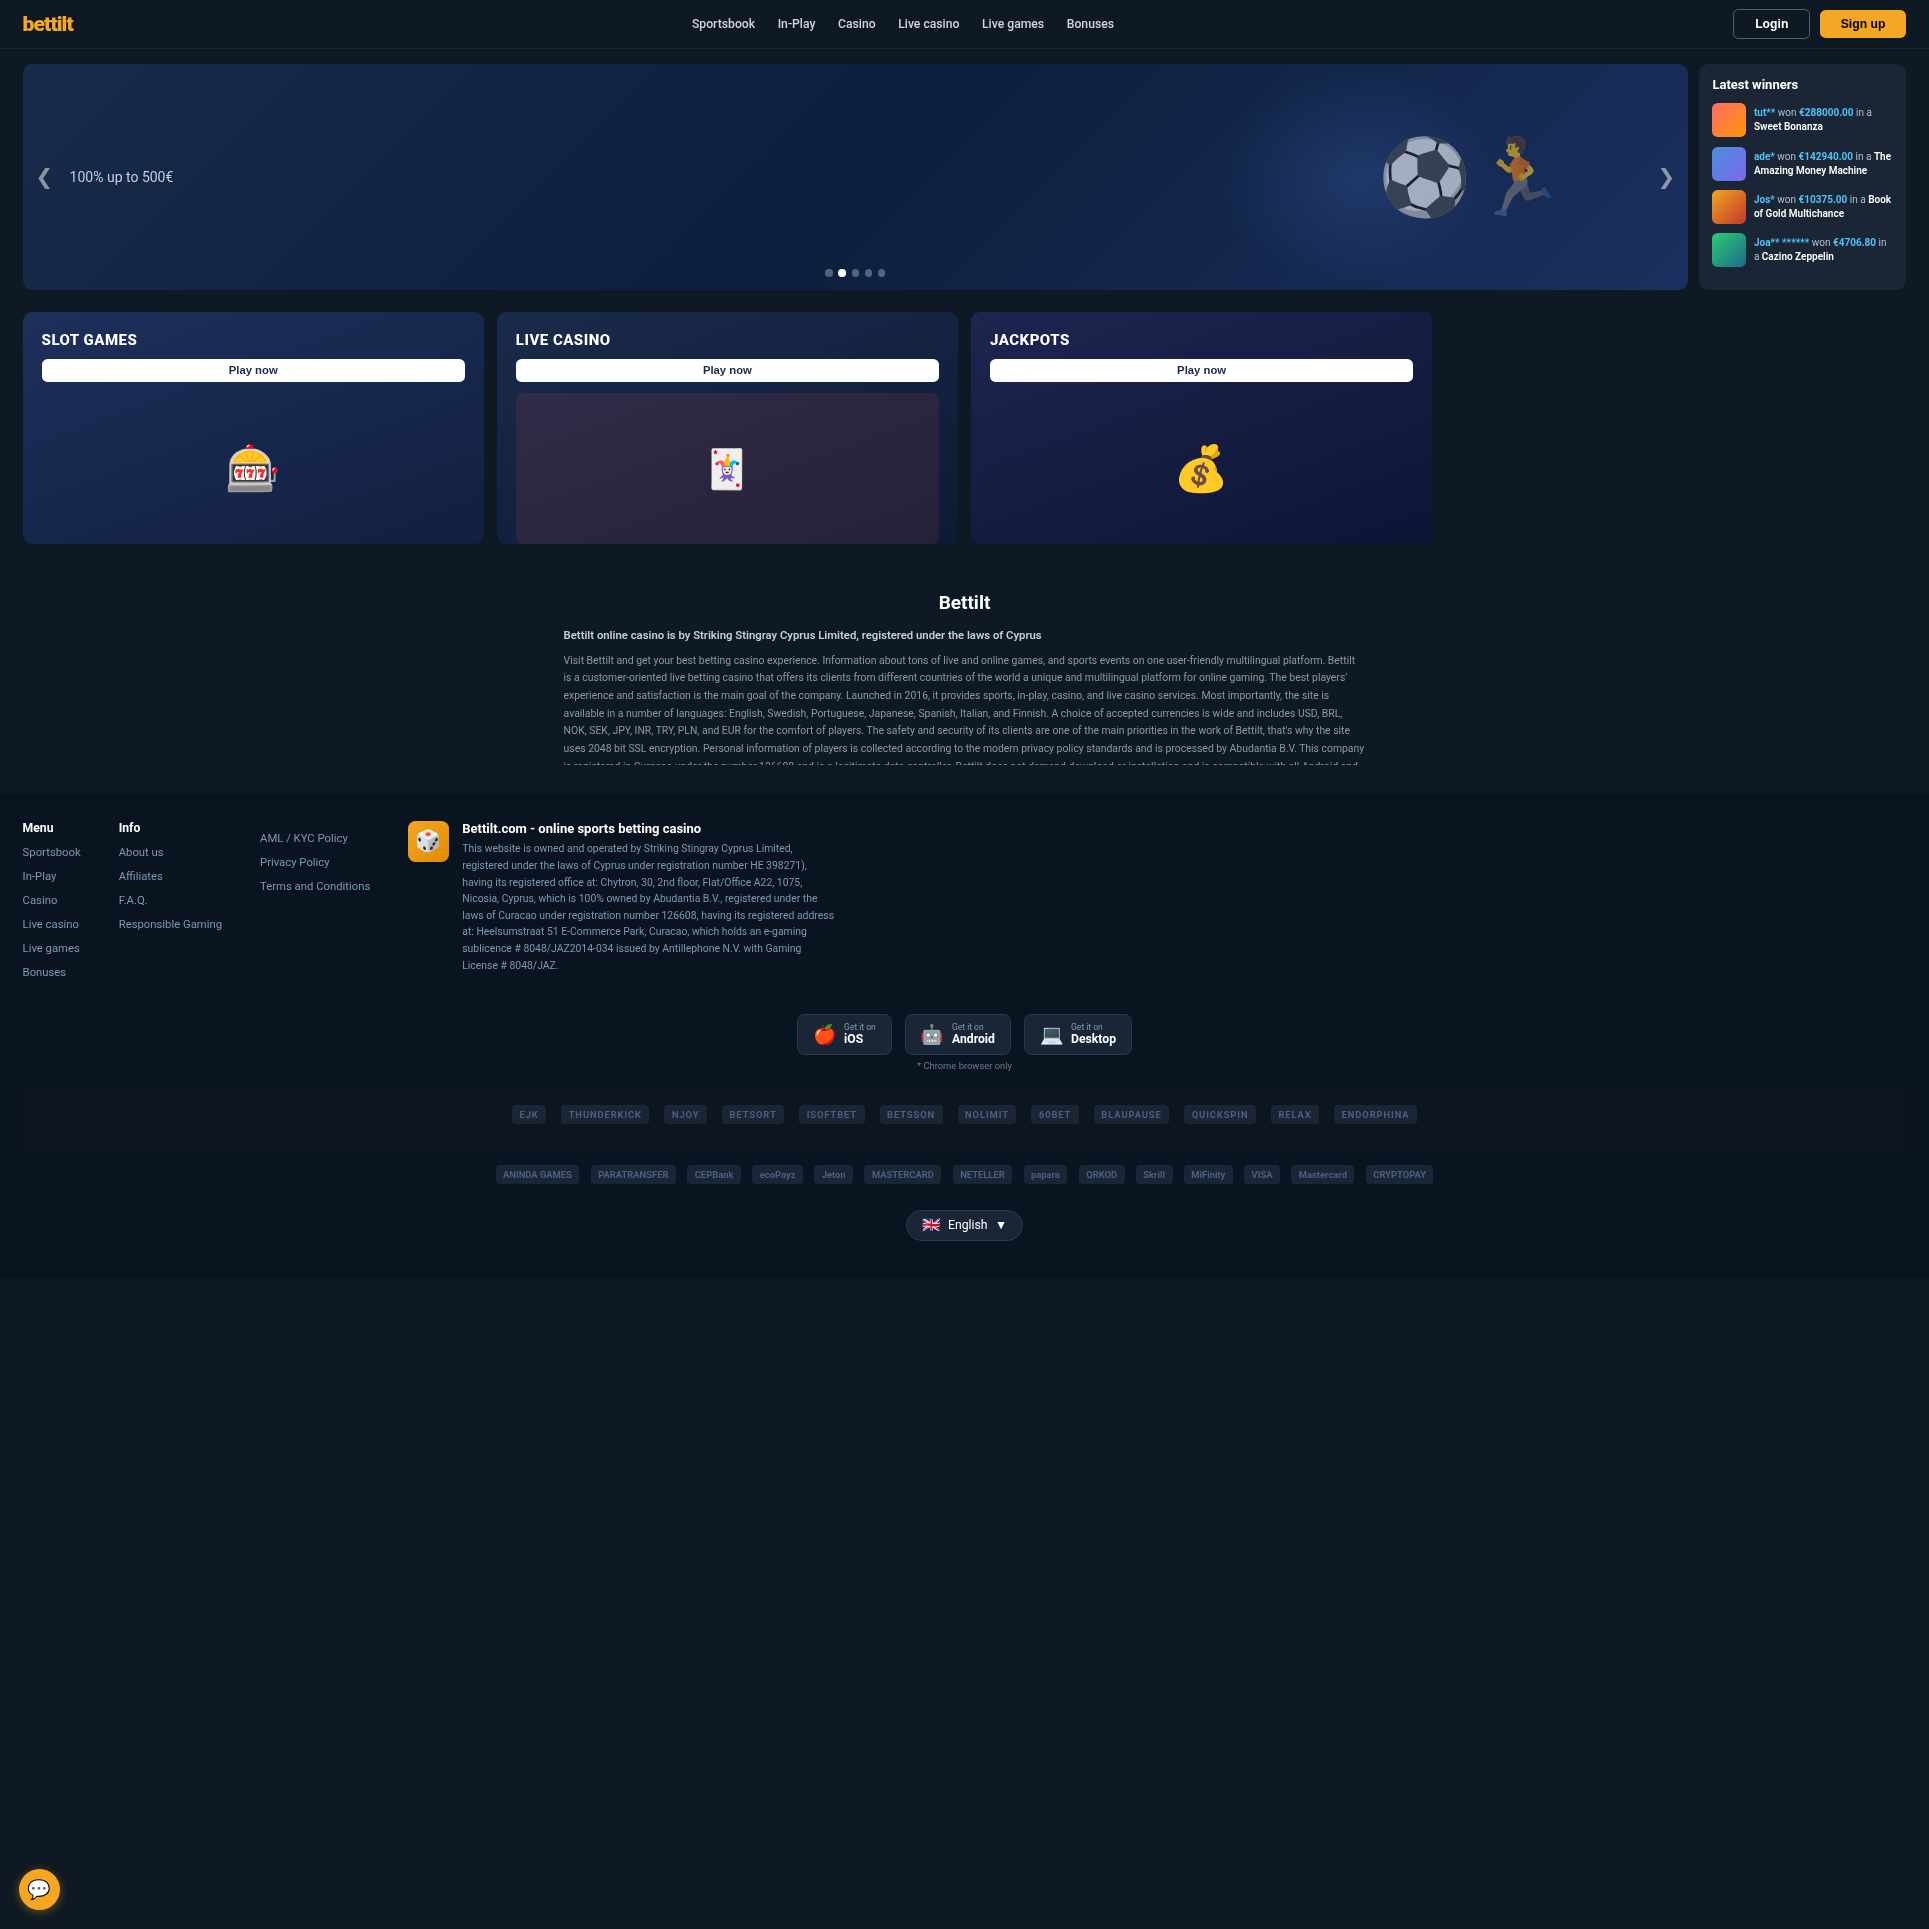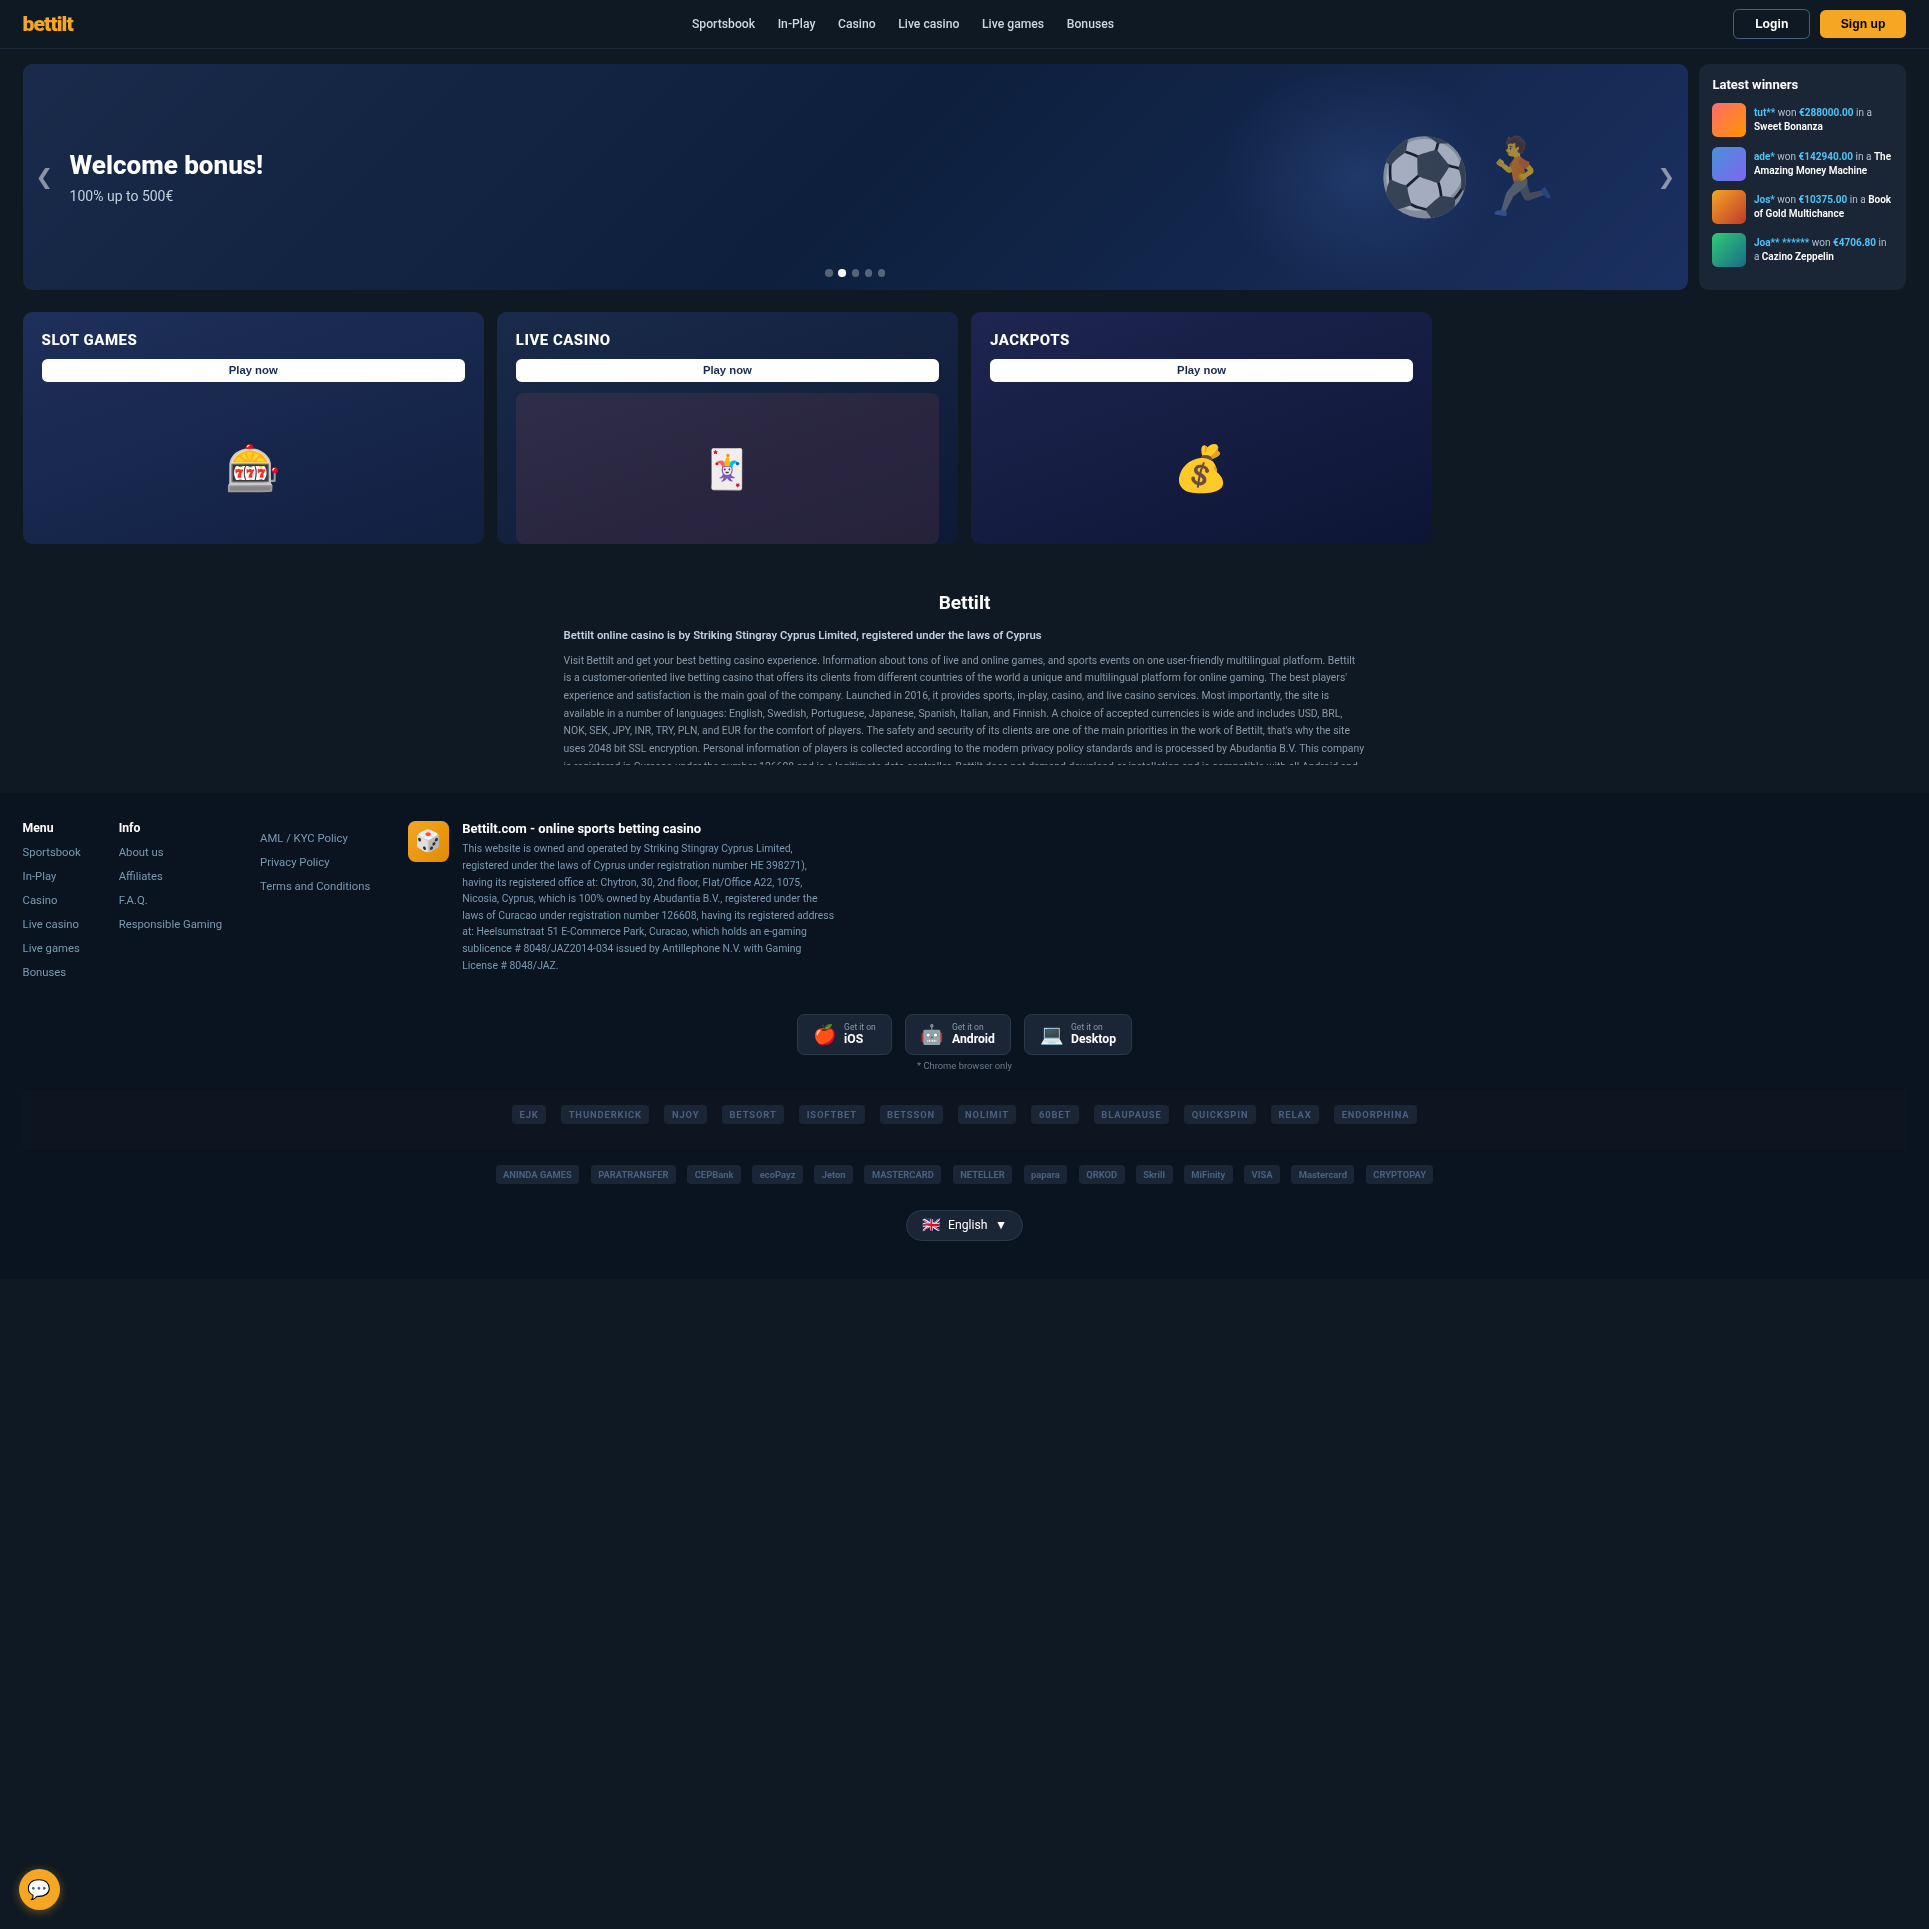--- a/index.html
+++ b/index.html
@@ -488,21 +488,20 @@
   <div class="header-actions">
     <button class="btn-login">Login</button>
     <button class="btn-signup">Sign up</button>
   </div>
 </header>
 
 <div class="hero-section">
   <div class="hero-banner">
     <span class="hero-arrow hero-arrow-left">❮</span>
     <div class="hero-visual">⚽🏃</div>
-    <h1 class="hero-title">Welcome bonus!</h1>
     <p class="hero-subtitle">100% up to 500€</p>
     <div class="hero-dots">
       <div class="hero-dot"></div>
       <div class="hero-dot active"></div>
       <div class="hero-dot"></div>
       <div class="hero-dot"></div>
       <div class="hero-dot"></div>
     </div>
     <span class="hero-arrow hero-arrow-right">❯</span>
   </div>

